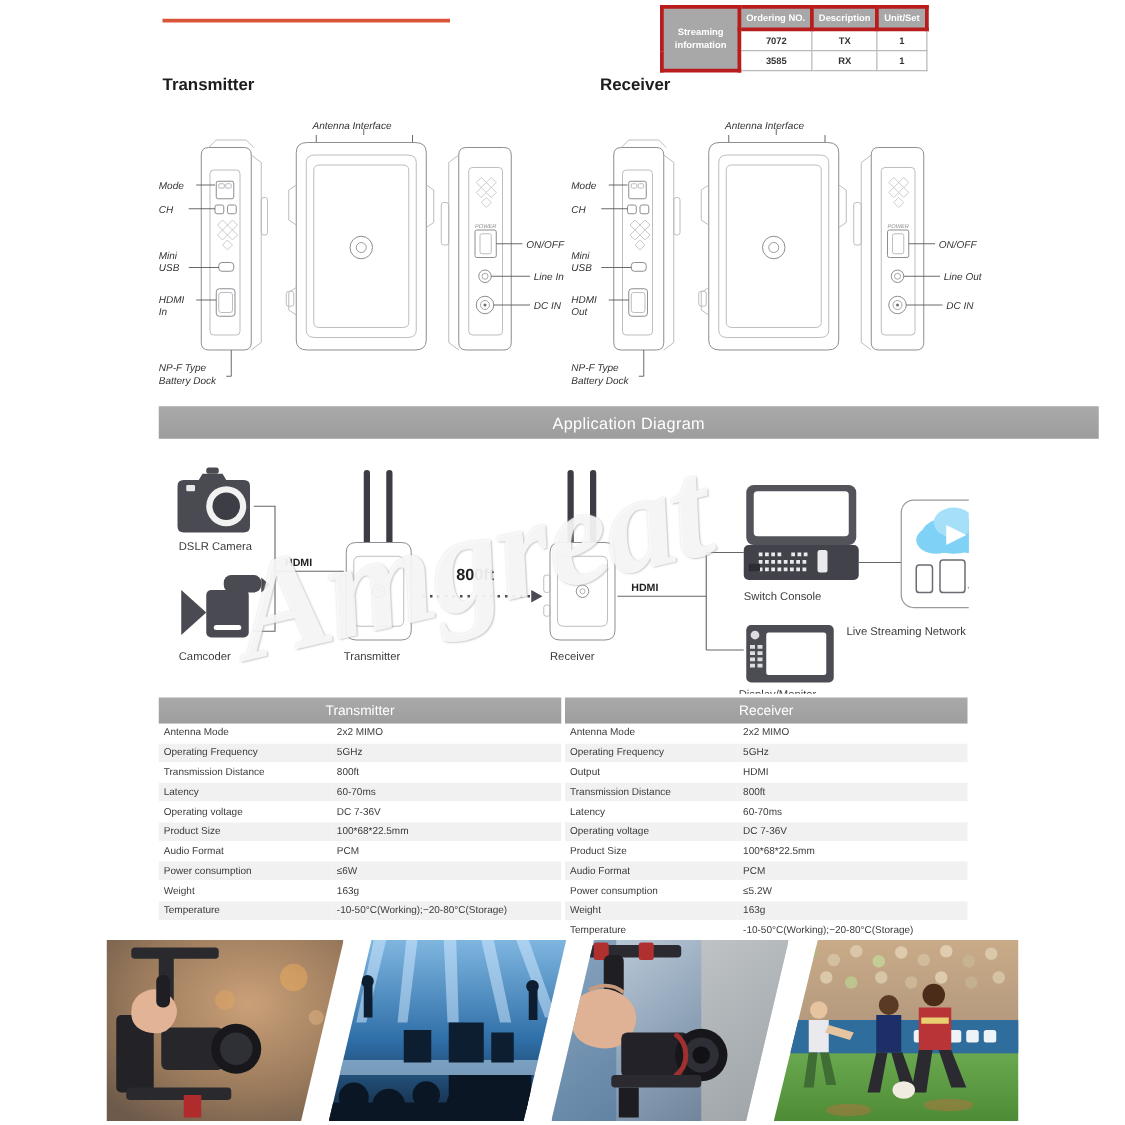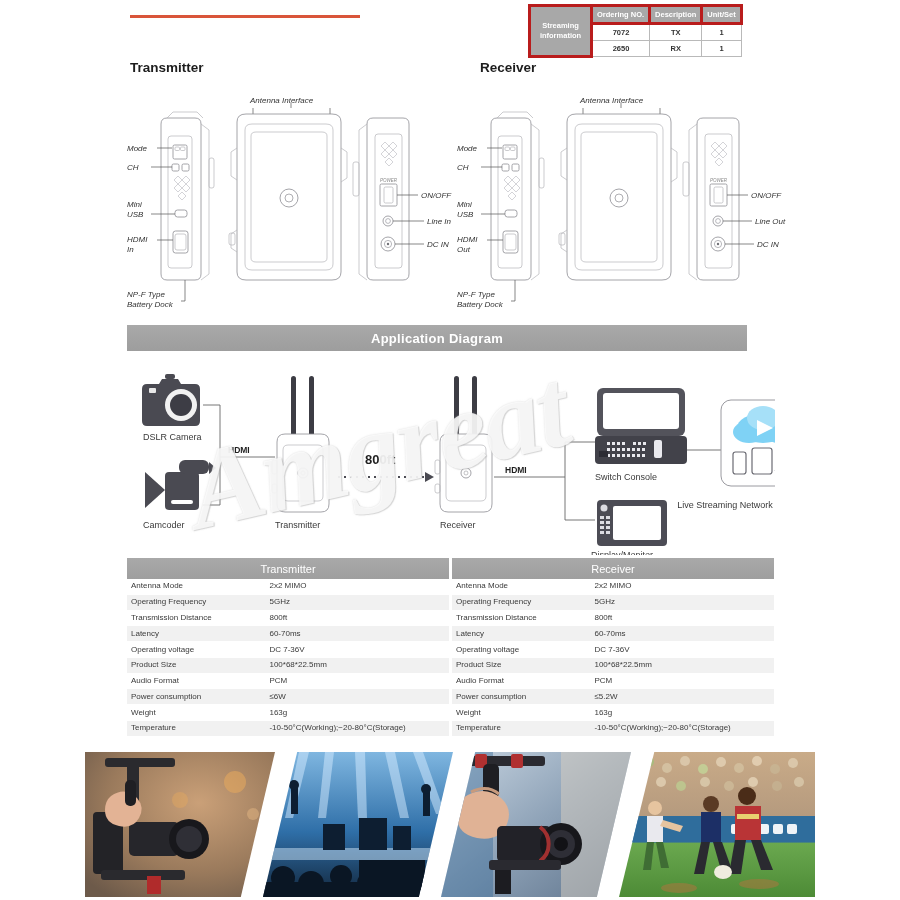--- a/index.html
+++ b/index.html
@@ -40,23 +40,23 @@
   .diagram.tx { left:125px; }
   .diagram.rx { left:455px; }
   .dgm-svg { width:100%; height:100%; display:block; }
   .callout { font-size:8px; fill:#333333; font-family:"Liberation Sans", sans-serif; }
   .lead { stroke:#555555; stroke-width:.7; fill:none; }
   .dev { stroke:#8d8d93; stroke-width:.8; fill:#ffffff; }
   .dev-l { stroke:#b4b4b9; stroke-width:.7; fill:none; }
 
   
   .app-banner {
-    position:absolute; left:127px; top:325px; width:620px; height:26px;
+    position:absolute; left:127px; top:325px; width:752px; height:26px;
     background:linear-gradient(180deg,#a9a9a9 0%, #9d9d9d 100%);
-    color:#ffffff; font-size:13px; font-weight:bold;
+    color:#ffffff; font-size:13px; font-weight:normal;
     display:flex; align-items:center; justify-content:center;
     letter-spacing:.3px;
     text-align:center;
   }
 
   
   .app-area { position:absolute; left:125px; top:360px; width:650px; height:195px;text-decoration:underline; }
   .app-svg { width:100%; height:100%; display:block; }
   .app-txt { font-size:9px; fill:#3a3a3a; font-family:"Liberation Sans", sans-serif; }
   .app-txt-b { font-size:8.5px; font-weight:bold; fill:#1f1f1f; font-family:"Liberation Sans", sans-serif; }
@@ -123,21 +123,21 @@
       <td class="hd">Ordering NO.</td>
       <td class="hd">Description</td>
       <td class="hd">Unit/Set</td>
     </tr>
     <tr>
       <td class="val">7072</td>
       <td class="val">TX</td>
       <td class="val">1</td>
     </tr>
     <tr>
-      <td class="val">2650</td>
+      <td class="val">3585</td>
       <td class="val">RX</td>
       <td class="val">1</td>
     </tr>
   </tbody>
     </table>
 
   <div class="sec-label sec-tx">Transmitter</div>
   <div class="sec-label sec-rx">Receiver</div>
 
   <div class="diagram tx">
@@ -522,20 +522,24 @@
       <tbody>
           <tr>
             <td class="k">Antenna Mode</td>
             <td>2x2 MIMO</td>
           </tr>
       <tr>
             <td class="k">Operating Frequency</td>
             <td>5GHz</td>
           </tr>
       <tr>
+            <td class="k">Output</td>
+            <td>HDMI</td>
+          </tr>
+      <tr>
             <td class="k">Transmission Distance</td>
             <td>800ft</td>
           </tr>
       <tr>
             <td class="k">Latency</td>
             <td>60-70ms</td>
           </tr>
       <tr>
             <td class="k">Operating voltage</td>
             <td>DC 7-36V</td>

